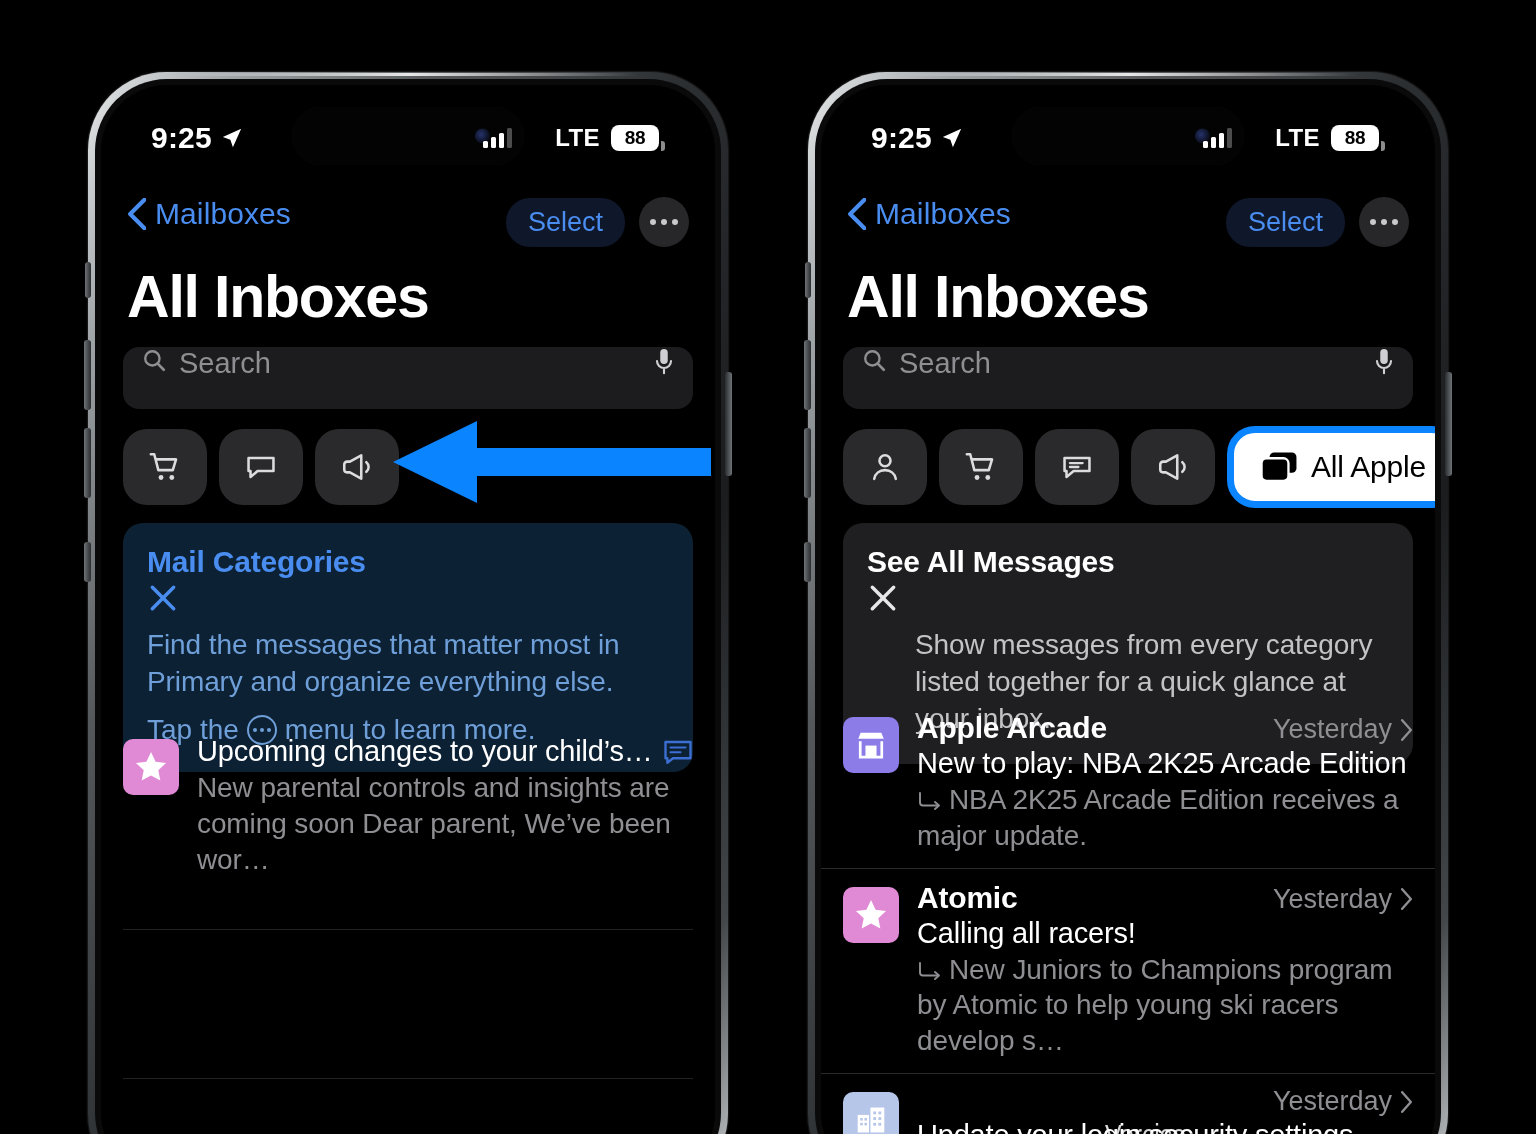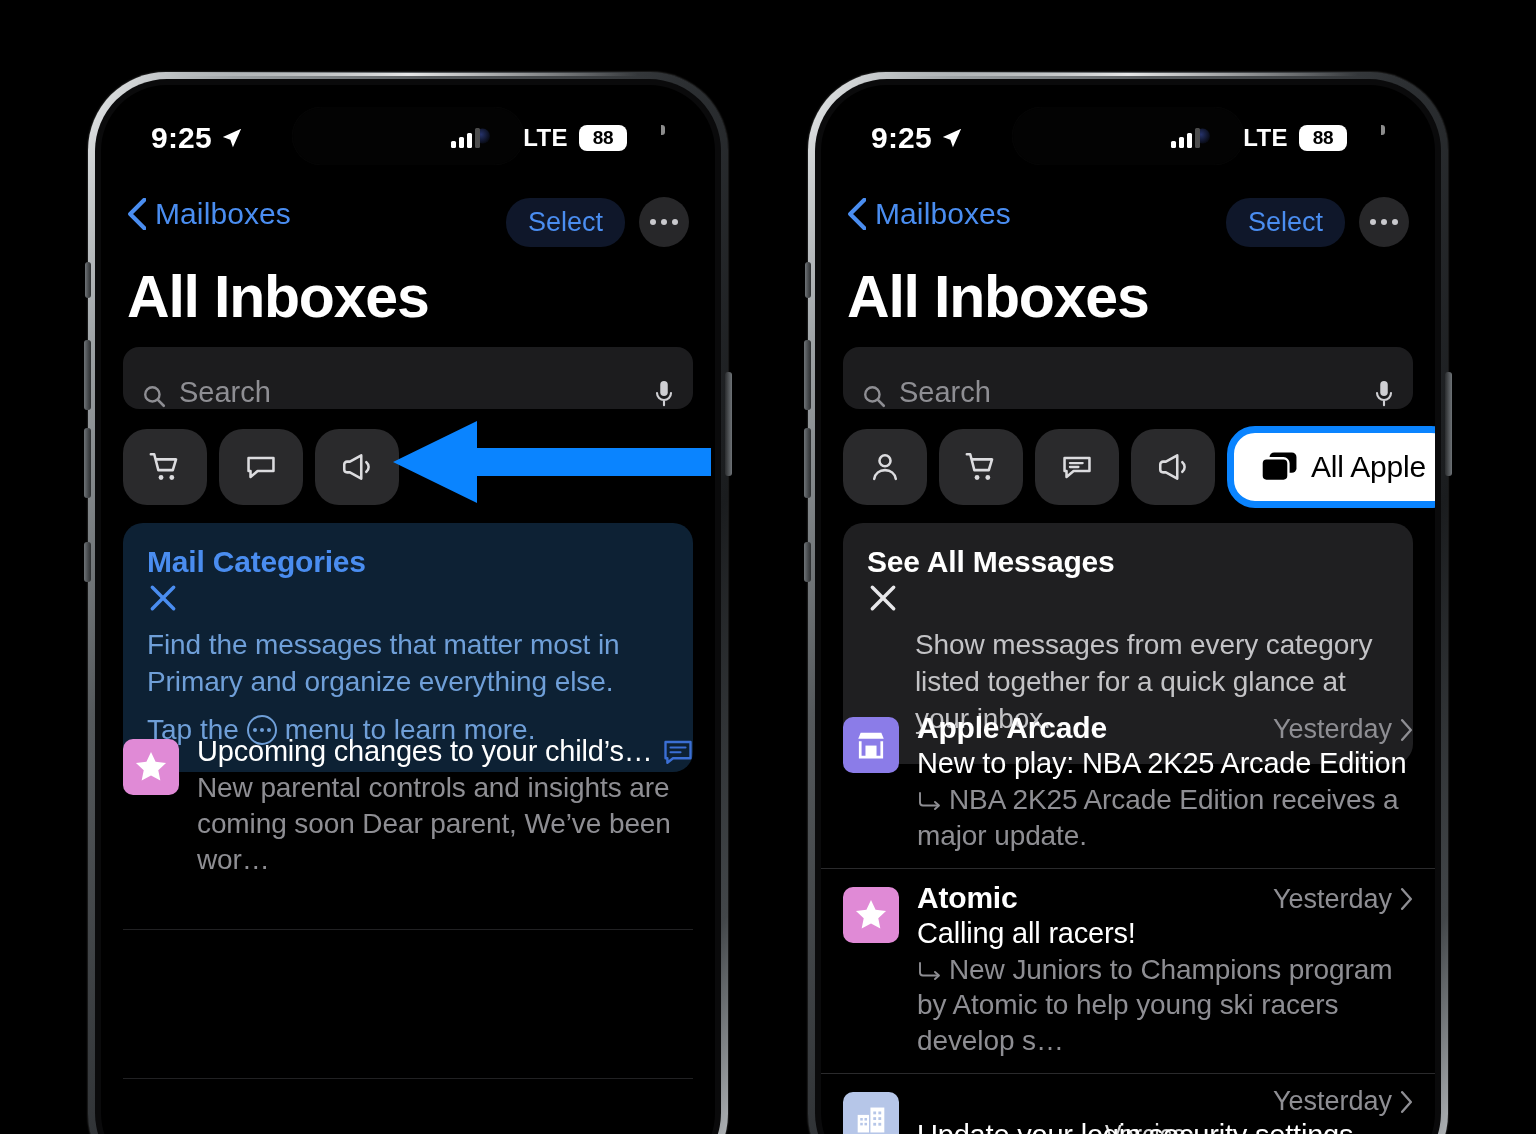--- a/index.html
+++ b/index.html
@@ -68,21 +68,21 @@
   .sb-left{ display:flex; align-items:center; gap:9px; font-size:30px; font-weight:700; letter-spacing:.2px; }
   .sb-right{ display:flex; align-items:center; gap:11px; }
   .loc-arrow{ width:22px; height:22px; display:block; }
   .bars{ display:flex; align-items:flex-end; gap:3px; height:20px; }
   .bars i{ display:block; width:5px; border-radius:1.5px; background:#fff; }
   .bars i:nth-child(1){ height:7px; }
   .bars i:nth-child(2){ height:11px; }
   .bars i:nth-child(3){ height:15px; }
   .bars i:nth-child(4){ height:20px; background:#4c4c4c; }
   .lte{ font-size:24px; font-weight:700; letter-spacing:.4px;margin-left:32px; }
-  .battery{ position:relative; display:flex; align-items:flex-start;gap:32px; }
+  .battery{ position:relative; display:flex; align-items:flex-end; }
   .battery .body{
     width:48px; height:26px; border-radius:8px; background:#fff;
     display:flex; align-items:center; justify-content:center;
     color:#000; font-size:19px; font-weight:700; letter-spacing:-.3px;
   }
   .battery .cap{ width:4px; height:10px; border-radius:0 3px 3px 0; background:rgba(255,255,255,.55); margin-left:2px; }
 
   
   .navbar{
     position:absolute; left:0; right:0; top:112px; height:60px;
@@ -107,21 +107,21 @@
   
   .big-title{
     position:absolute; left:26px; top:178px;
     font-size:59px; font-weight:700; color:#fff; letter-spacing:-1.2px;
   }
 
   
   .search{
     position:absolute; left:22px; right:22px; top:262px; height:62px;
     background:#1c1c1e; border-radius:16px;
-    display:flex; align-items:flex-end; padding:0 18px;
+    display:flex; align-items:flex-start; padding:0 18px;
   }
   .search .mag{ width:26px; height:26px; flex:none; }
   .search .ph{ margin-left:12px; color:#8e8e93; font-size:29px; flex:1; }
   .search .mic{ width:22px; height:30px; flex:none; }
 
   
   .pills{ position:absolute; left:22px; right:22px; top:344px; height:76px; display:flex; gap:12px; }
   .pill{
     height:76px; border-radius:24px; background:#2a2a2c;
     display:flex; align-items:center; justify-content:center; gap:13px;

